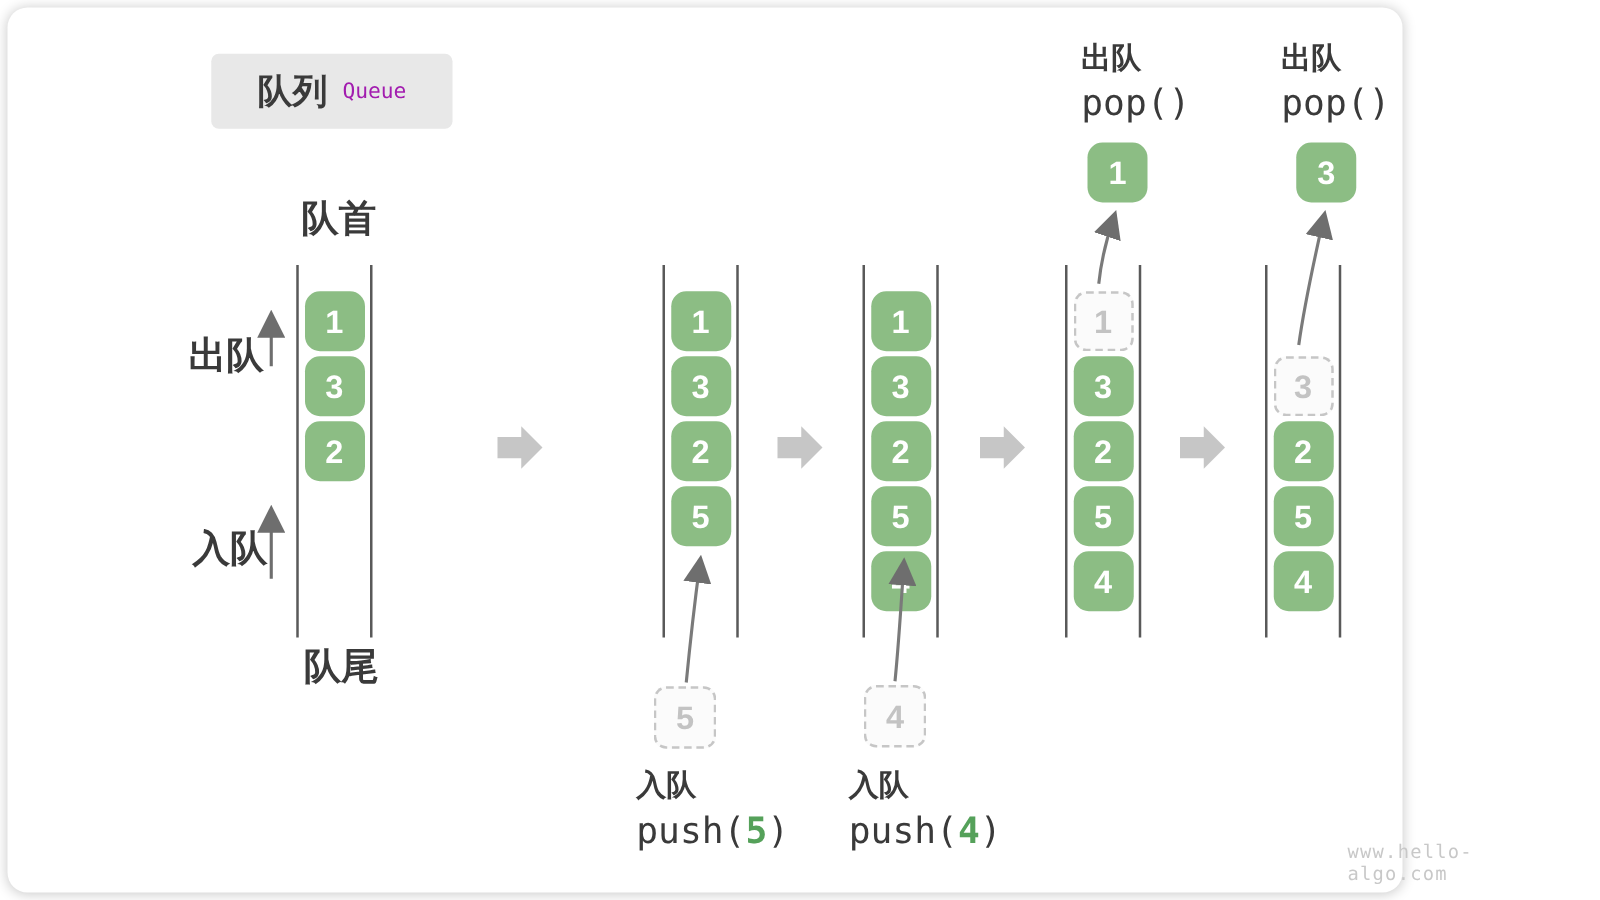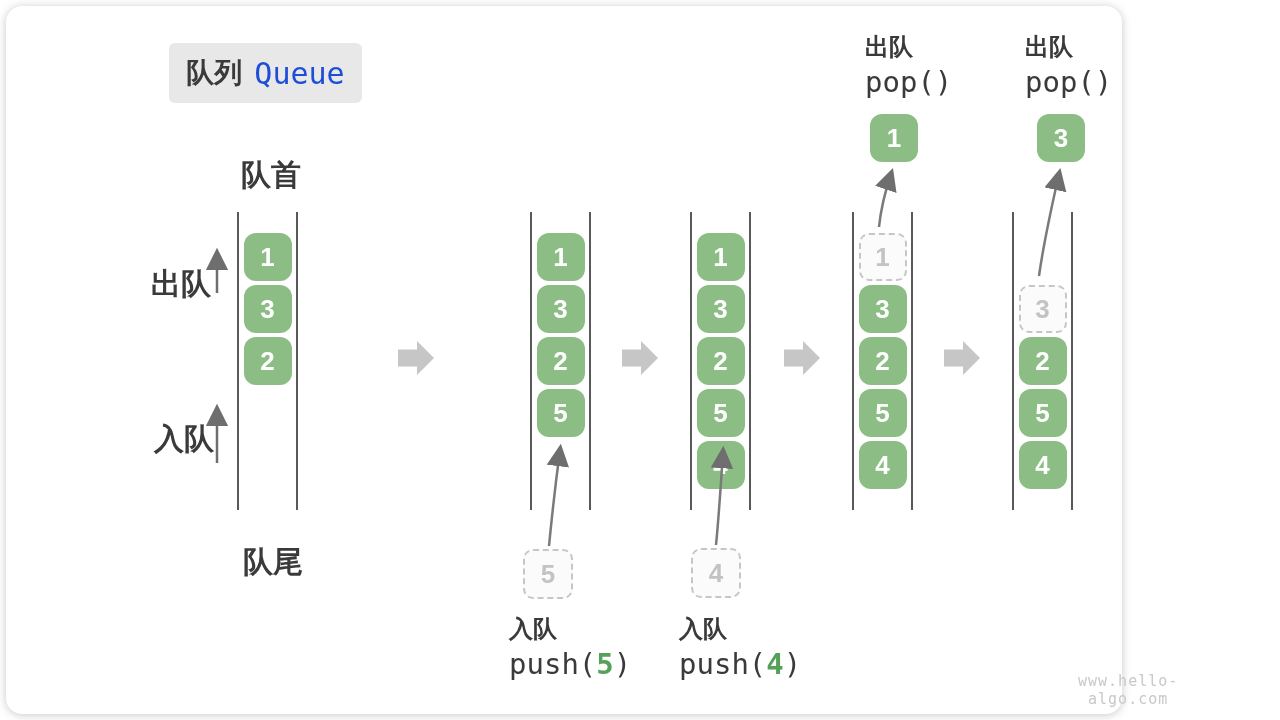--- a/index.html
+++ b/index.html
@@ -12,21 +12,21 @@
     box-shadow:0 1px 10px rgba(0,0,0,0.22);
   }
   .overlay { position:absolute; inset:0; width:1280px; height:720px; pointer-events:none; }
 
   .title-badge {
     position:absolute; left:169px; top:43px; width:193px; height:60px;
     background:#e8e8e8; border-radius:6px;
     display:flex; align-items:center; justify-content:center; gap:12px;
   }
   .title-cn { font-size:28px; font-weight:bold; color:#3a3a3a; }
-  .title-en { font-size:30px; font-family:"DejaVu Sans Mono","Liberation Mono",monospace; color:#1d4ed8; }
+  .title-en { font-size:17px; font-family:"DejaVu Sans Mono","Liberation Mono",monospace; color:#a21caf; }
 
   .side-label { position:absolute; font-size:30px; font-weight:bold; color:#3a3a3a; white-space:nowrap; }
 
   .queue {
     position:absolute; top:212px; width:61px; height:298px;
     border-left:2px solid #595959; border-right:2px solid #595959;
   }
   .q1 { left:237px; } .q2 { left:530px; } .q3 { left:690px; } .q4 { left:852px; } .q5 { left:1012px; }
 
   .cell {
@@ -58,36 +58,36 @@
   .op-label .cn { display:block; font-size:24px; font-weight:bold; color:#3a3a3a; line-height:34px; }
   .op-label .code {
     display:block; font-family:"DejaVu Sans Mono","Liberation Mono",monospace;
     font-size:29px; color:#3a3a3a; line-height:36px;
   }
   .op-label .code .arg { color:#55a15a; font-weight:bold; }
 
   .watermark {
     position:absolute; left:1078px; top:672px;
     font-family:"DejaVu Sans Mono","Liberation Mono",monospace;
-    font-size:15px; color:#c8c8c8; letter-spacing:1px;text-align:center;
+    font-size:15px; color:#c8c8c8; letter-spacing:1px;
   }
 </style>
 </head>
 <body>
 
 <div class="canvas">
   <div class="card"></div>
 
   <div class="title-badge">
     <span class="title-cn">队列</span>
     <span class="title-en">Queue</span>
   </div>
 
   <div class="side-label" style="left:241px; top:155px;">队首</div>
-  <div class="side-label" style="left:243px; top:542px;">队尾</div>
+  <div class="side-label" style="left:243px; top:513px;">队尾</div>
   <div class="side-label" style="left:151px; top:264px;">出队</div>
   <div class="side-label" style="left:154px; top:419px;">入队</div>
 
   <div class="queue q1">
     <div class="cell solid row1">1</div>
     <div class="cell solid row2">3</div>
     <div class="cell solid row3">2</div>
   </div>
 
   <div class="queue q2">

